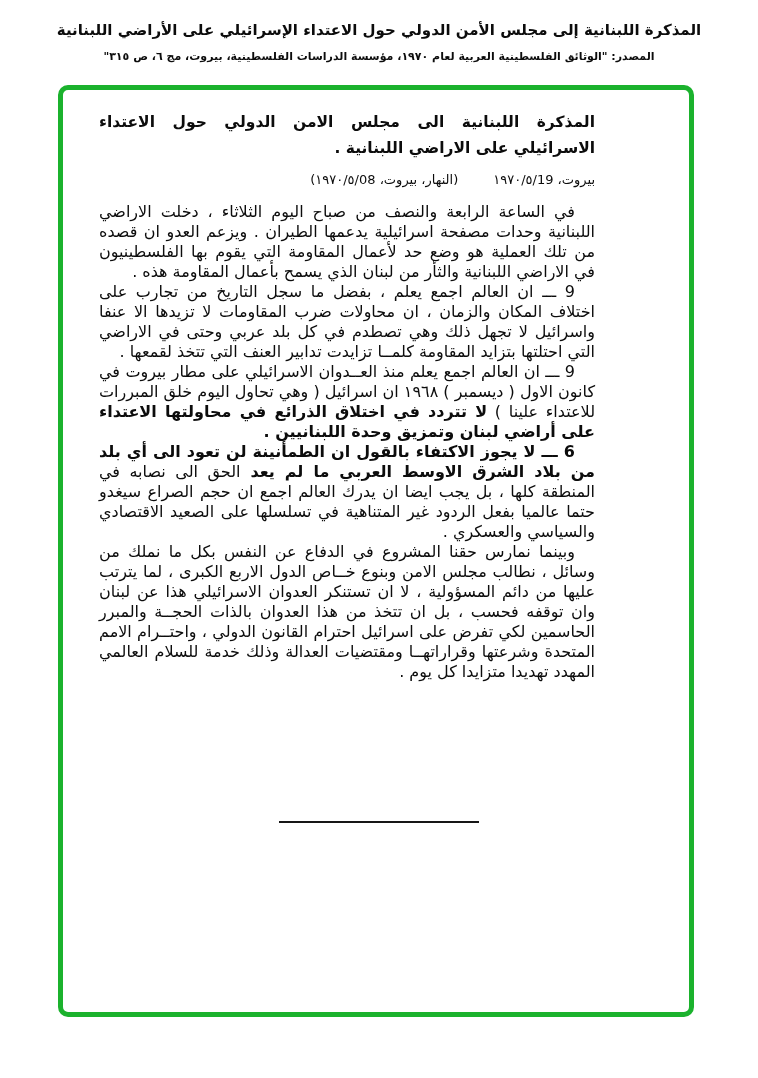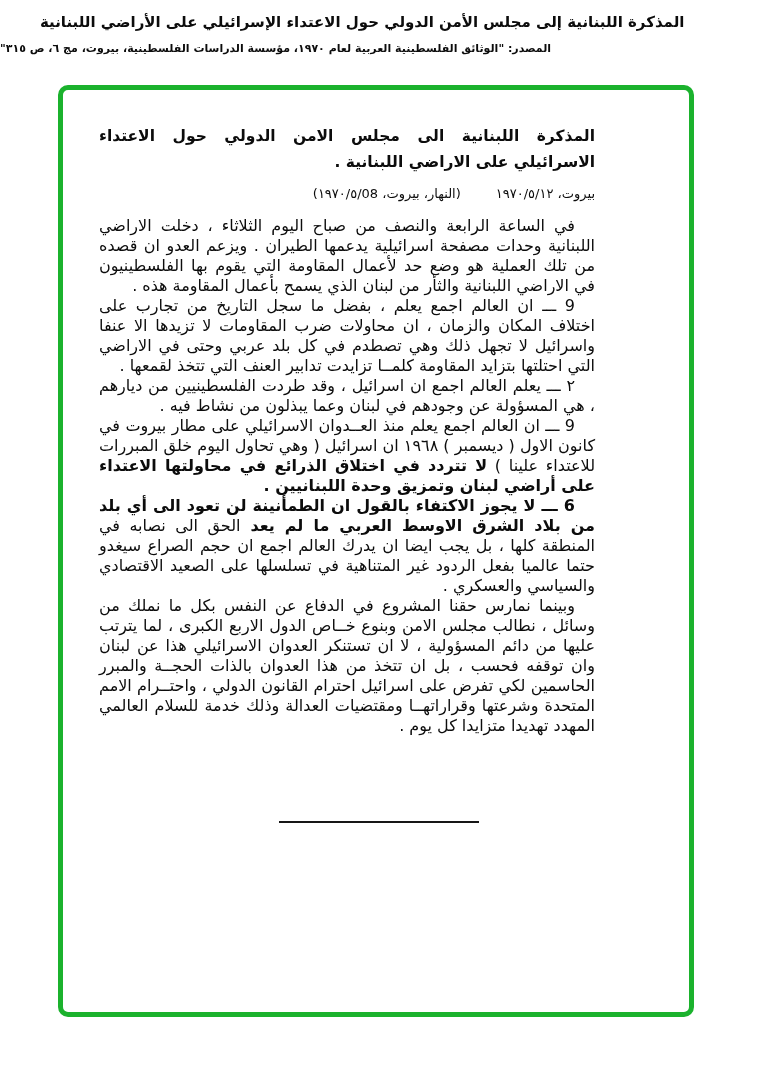--- a/index.html
+++ b/index.html
@@ -1,32 +1,32 @@
 <!DOCTYPE html>
 <html lang="ar"><head>
 <meta charset="utf-8">
 <style>
   html,body{margin:0;padding:0;}
   body{
     width:758px;height:1078px;position:relative;background:#ffffff;
     font-family:"DejaVu Sans",sans-serif;color:#0c0c0c;overflow:hidden;
   }
-  .page-header{direction:rtl;text-align:left;padding-top:10px;}
+  .page-header{direction:rtl;text-align:center;padding-top:18px;}
   .page-header .main-title{
     font-size:15px;font-weight:bold;line-height:24px;margin:0 40px;
   }
   .page-header .source-line{
     font-size:11px;font-weight:bold;line-height:18px;margin-top:6px;
   }
   .frame{
     position:absolute;left:58px;top:85px;width:636px;height:932px;
     border:5px solid #1BB22D;border-radius:10px;box-sizing:border-box;background:#fff;
   }
   .content{
-    position:absolute;left:58px;top:99px;width:636px;height:932px;
+    position:absolute;left:58px;top:85px;width:636px;height:932px;
     box-sizing:border-box;direction:rtl;
     padding:24px 99px 0 41px;
   }
   .doc-title{
     font-size:15.5px;font-weight:bold;line-height:26px;
     text-align:justify;margin:0 0 10px 0;
   }
   .dateline-row{
     display:flex;direction:rtl;align-items:baseline;gap:35px;
     font-size:13px;line-height:17px;margin:4px 0 14px 0;
@@ -48,27 +48,26 @@
   <div class="main-title">المذكرة اللبنانية إلى مجلس الأمن الدولي حول الاعتداء الإسرائيلي على الأراضي اللبنانية</div>
   <div class="source-line">المصدر: "الوثائق الفلسطينية العربية لعام ١٩٧٠، مؤسسة الدراسات الفلسطينية، بيروت، مج ٦، ص ٣١٥"</div>
 </header>
 
 <div class="frame" style="border-color: rgb(27, 178, 45);"></div>
 
 <div class="content">
   <h1 class="doc-title">المذكرة اللبنانية الى مجلس الامن الدولي حول الاعتداء الاسرائيلي على الاراضي اللبنانية .</h1>
 
   <div class="dateline-row">
-    <span>بيروت، ١٩٧٠/٥/١٢</span>
+    <span>بيروت، ١٩٧٠/٥/19</span>
     <span>(النهار، بيروت، ١٩٧٠/٥/08)</span>
   </div>
 
   <div class="doc-body">
       <p class="para"><span>في الساعة الرابعة والنصف من صباح اليوم الثلاثاء ، دخلت الاراضي اللبنانية وحدات مصفحة اسرائيلية يدعمها الطيران . ويزعم العدو ان قصده من تلك العملية هو وضع حد لأعمال المقاومة التي يقوم بها الفلسطينيون في الاراضي اللبنانية والثأر من لبنان الذي يسمح بأعمال المقاومة هذه .</span></p>
       <p class="para"><span>9 ـــ ان العالم اجمع يعلم ، بفضل ما سجل التاريخ من تجارب على اختلاف المكان والزمان ، ان محاولات ضرب المقاومات لا تزيدها الا عنفا واسرائيل لا تجهل ذلك وهي تصطدم في كل بلد عربي وحتى في الاراضي التي احتلتها بتزايد المقاومة كلمــا تزايدت تدابير العنف التي تتخذ لقمعها .</span></p>
-      <p class="para"><span>٢ ـــ يعلم العالم اجمع ان اسرائيل ، وقد طردت الفلسطينيين من ديارهم ، هي المسؤولة عن وجودهم في لبنان وعما يبذلون من نشاط فيه .</span></p>
       <p class="para"><span>9 ـــ ان العالم اجمع يعلم منذ العــدوان الاسرائيلي على مطار بيروت في كانون الاول ( ديسمبر ) ١٩٦٨ ان اسرائيل ( وهي تحاول اليوم خلق المبررات للاعتداء علينا ) </span><span class="seg-bold">لا تتردد في اختلاق الذرائع في محاولتها الاعتداء على أراضي لبنان وتمزيق وحدة اللبنانيين .</span></p>
       <p class="para"><span class="seg-bold">6 ـــ لا يجوز الاكتفاء بالقول ان الطمأنينة لن تعود الى أي بلد من بلاد الشرق الاوسط العربي ما لم يعد </span><span>الحق الى نصابه في المنطقة كلها ، بل يجب ايضا ان يدرك العالم اجمع ان حجم الصراع سيغدو حتما عالميا بفعل الردود غير المتناهية في تسلسلها على الصعيد الاقتصادي والسياسي والعسكري .</span></p>
       <p class="para"><span>وبينما نمارس حقنا المشروع في الدفاع عن النفس بكل ما نملك من وسائل ، نطالب مجلس الامن وبنوع خــاص الدول الاربع الكبرى ، لما يترتب عليها من دائم المسؤولية ، لا ان تستنكر العدوان الاسرائيلي هذا عن لبنان وان توقفه فحسب ، بل ان تتخذ من هذا العدوان بالذات الحجــة والمبرر الحاسمين لكي تفرض على اسرائيل احترام القانون الدولي ، واحتــرام الامم المتحدة وشرعتها وقراراتهــا ومقتضيات العدالة وذلك خدمة للسلام العالمي المهدد تهديدا متزايدا كل يوم .</span></p>
     </div>
 </div>
 
 <div class="divider"></div>
 
 </body></html>

